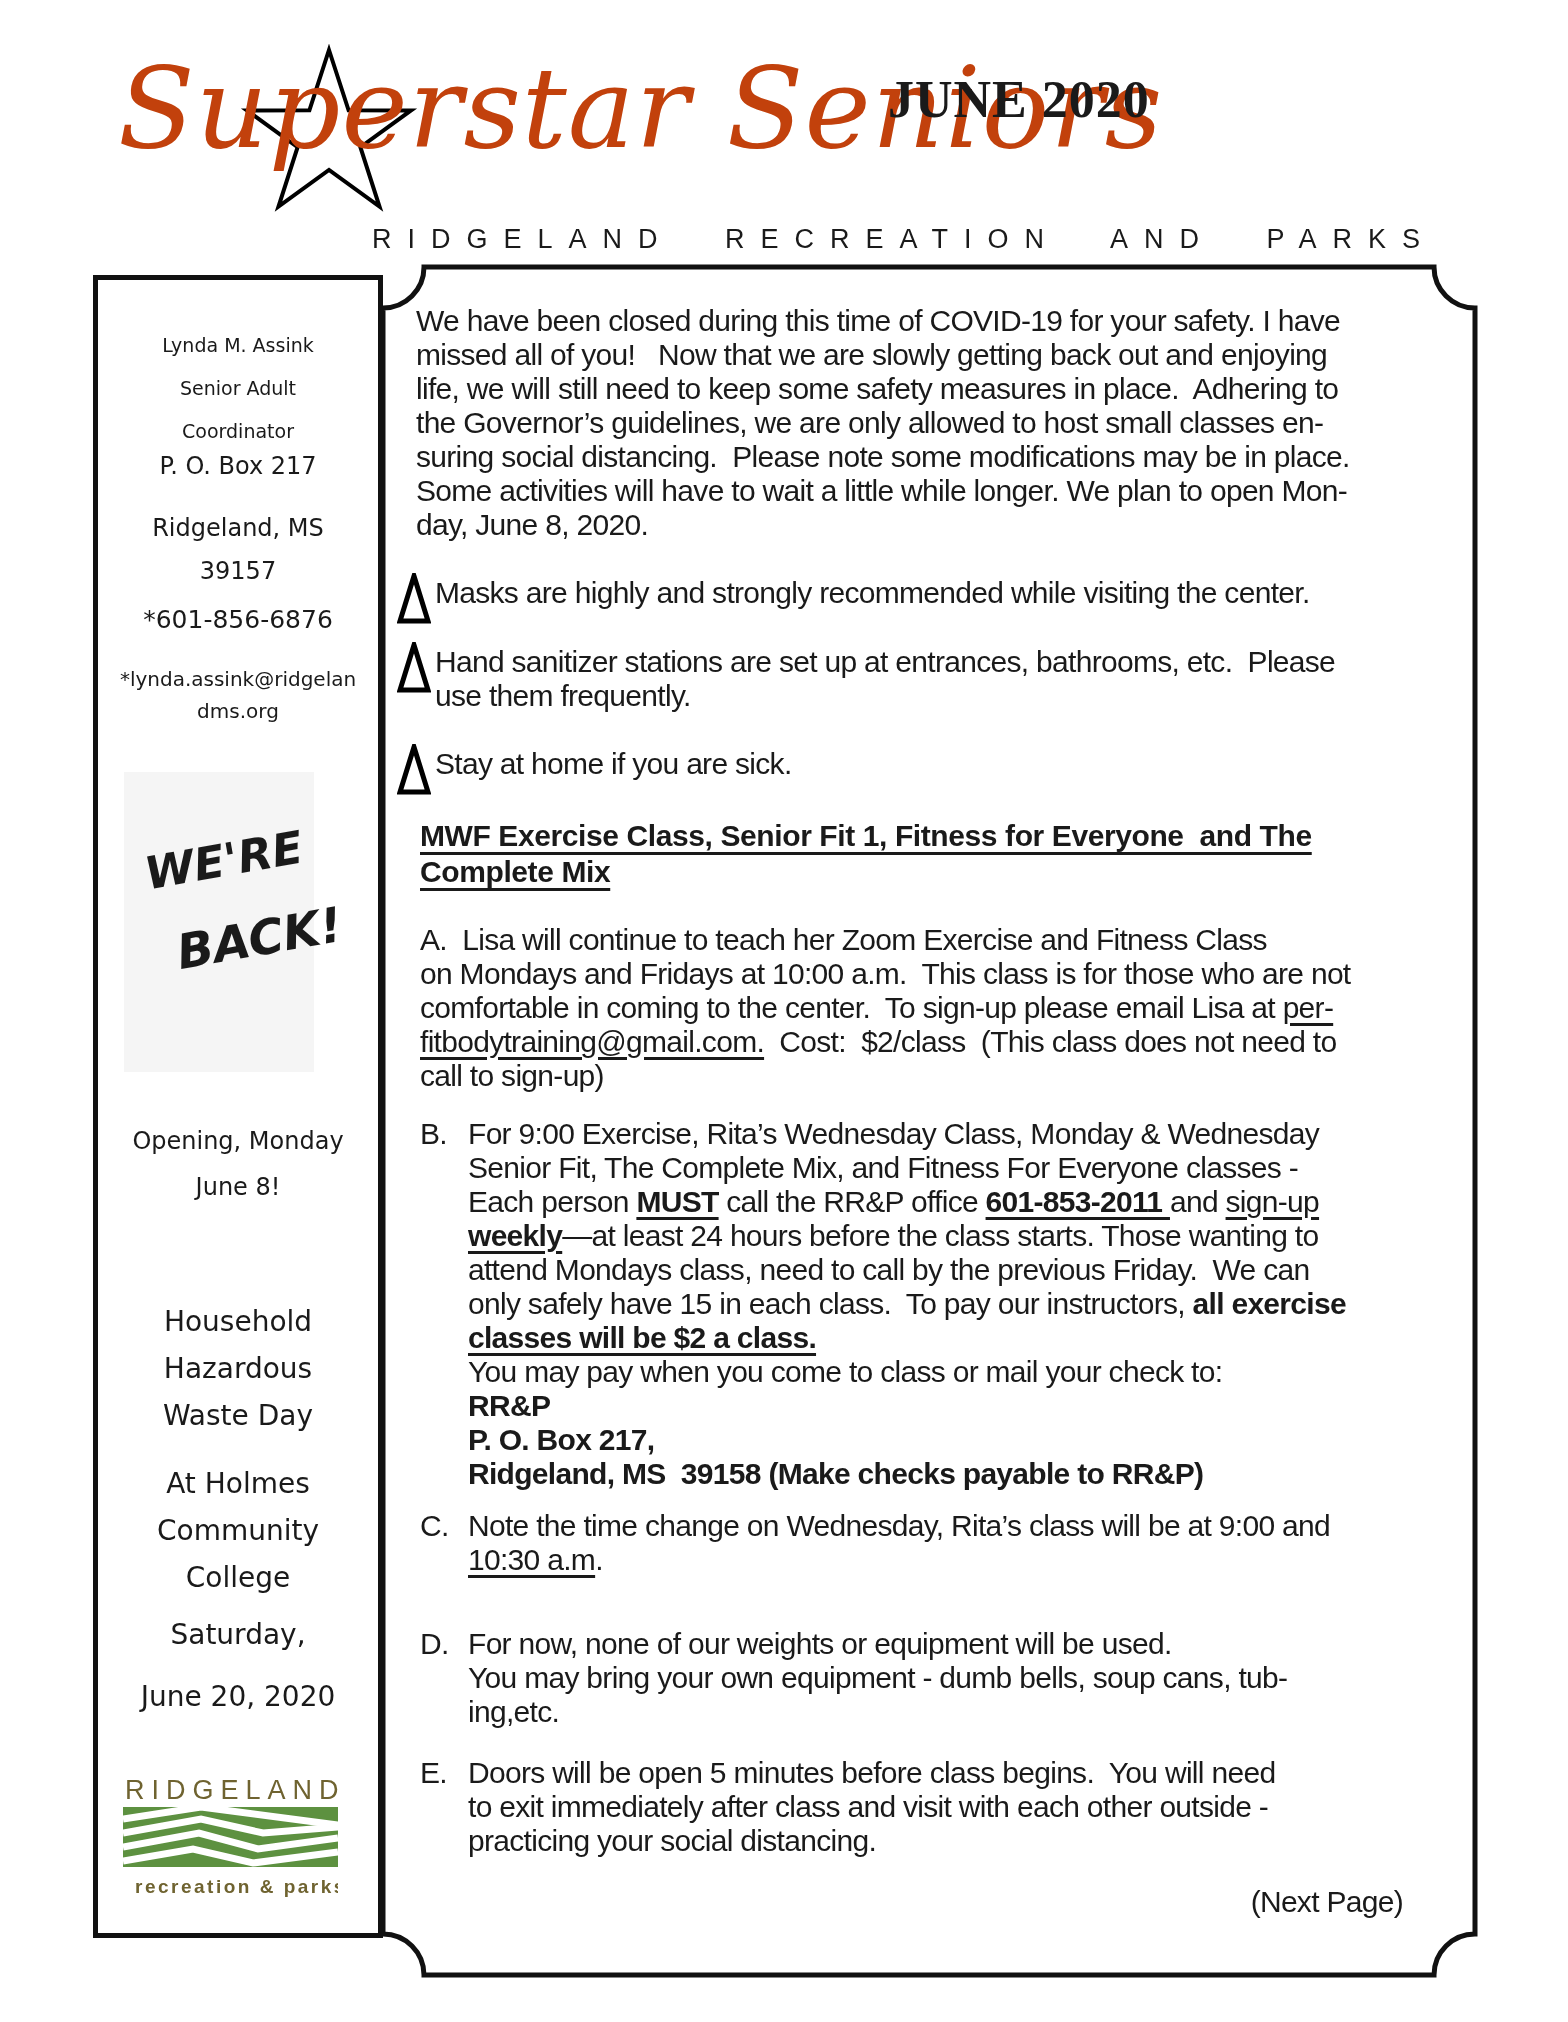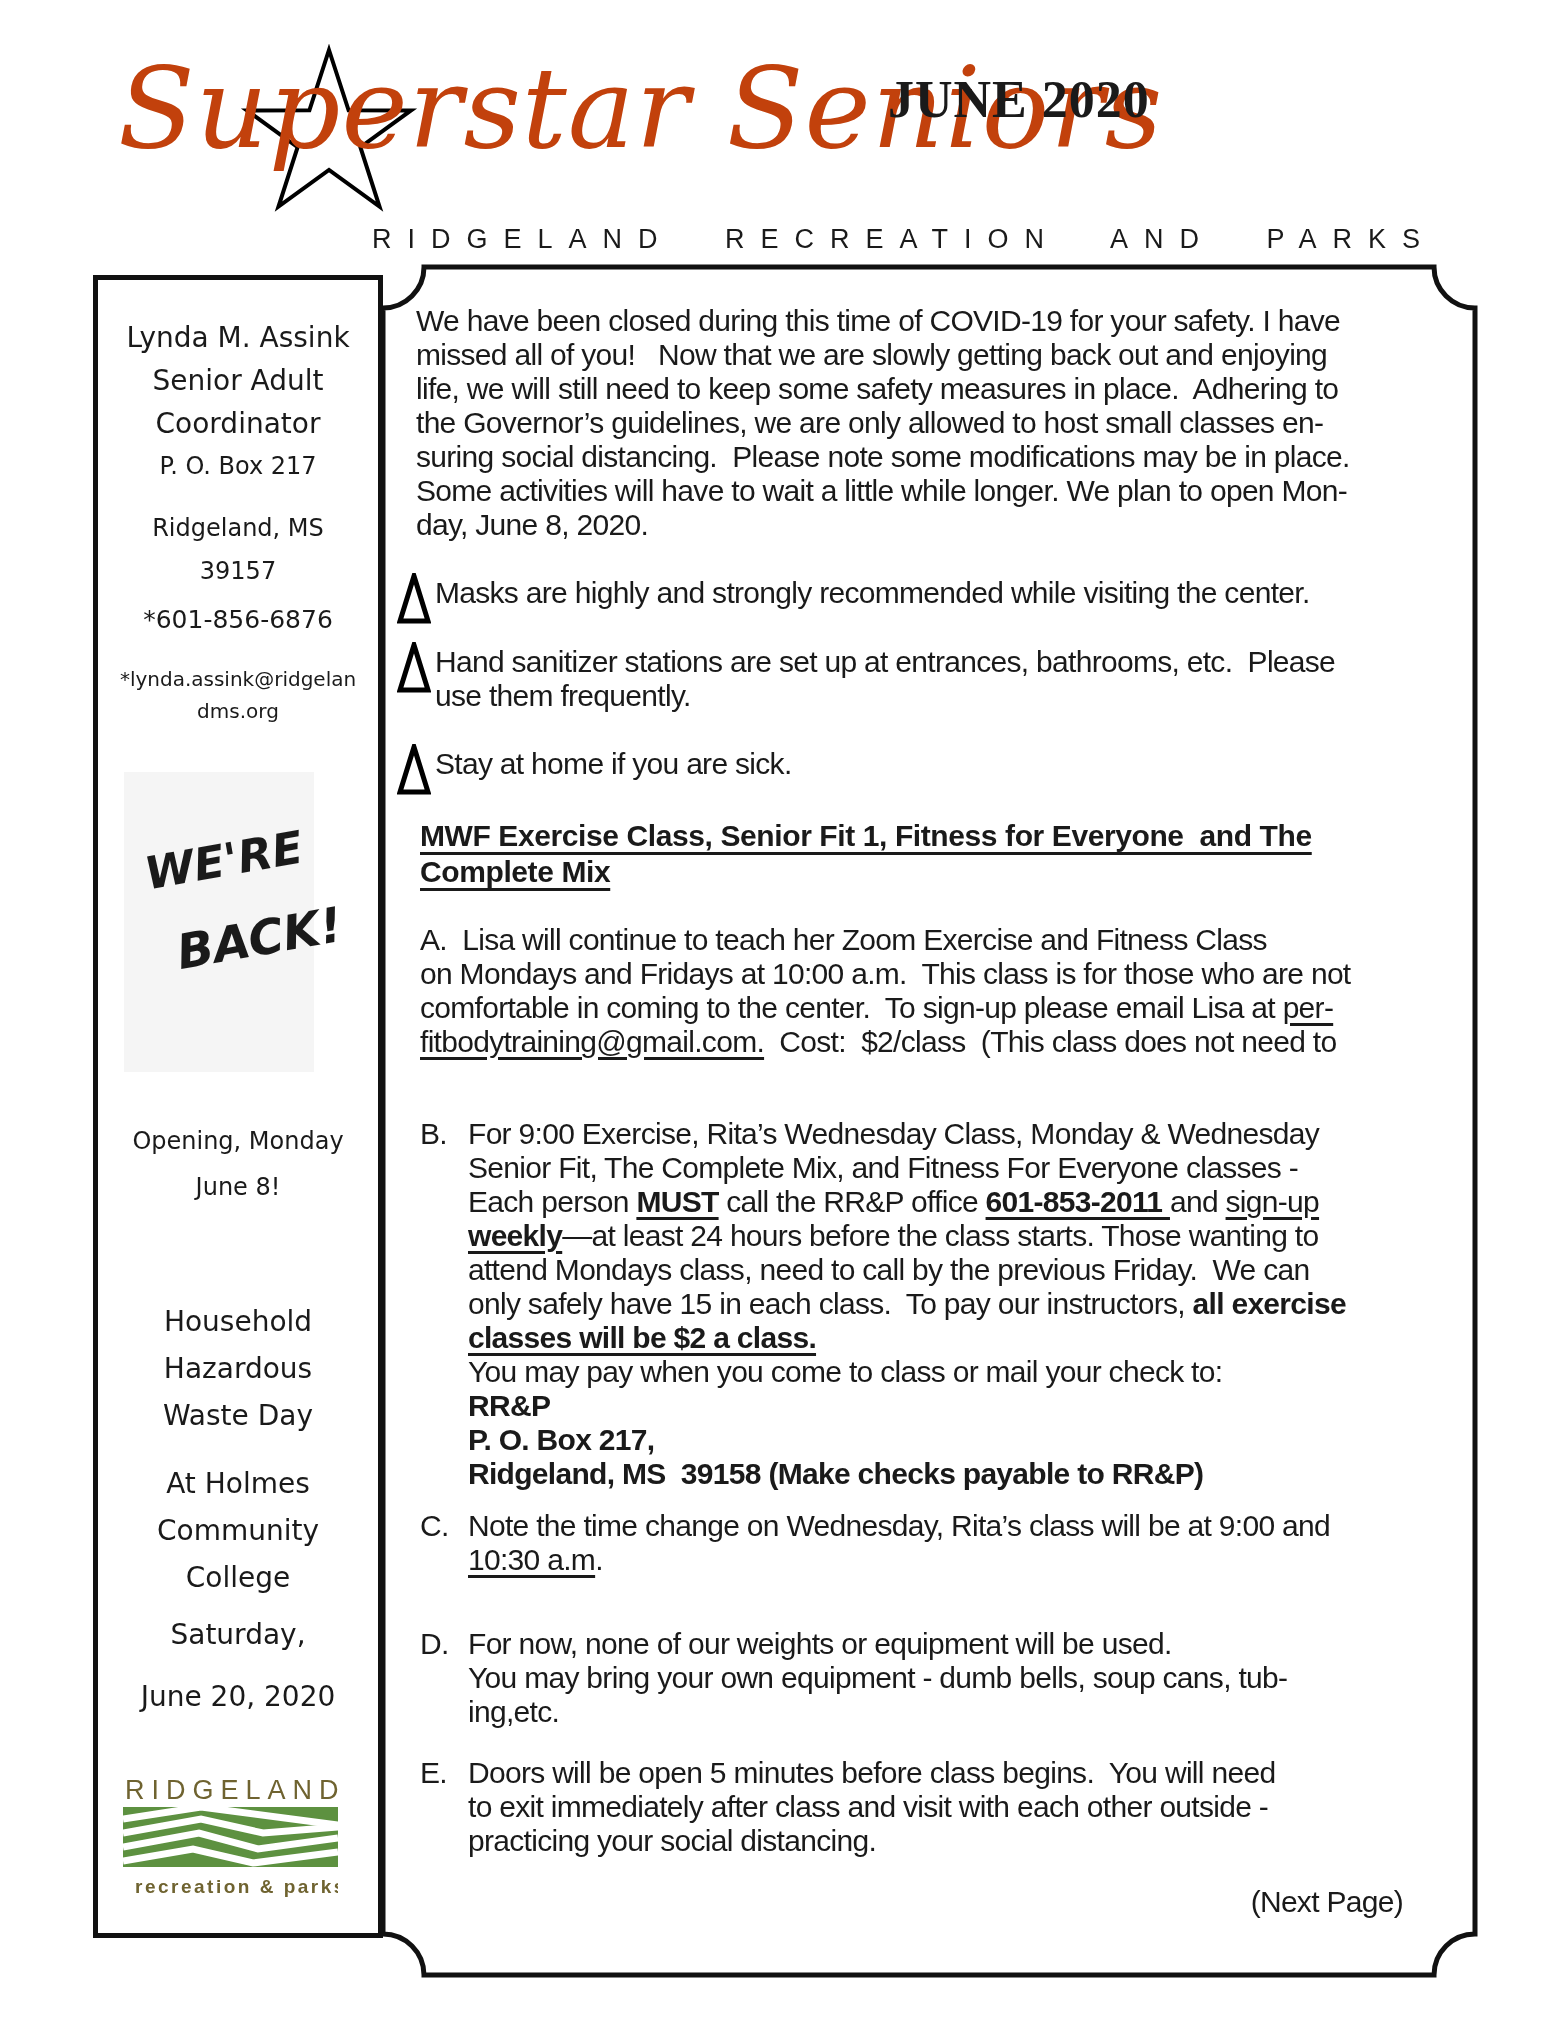--- a/index.html
+++ b/index.html
@@ -31,21 +31,21 @@
   .item .letter{position:absolute;left:0;top:0;}
   .item .ilines{position:absolute;left:48px;top:0;width:1000px;}
   .item-a{left:40px;}
   .nextpage{top:1621px;right:75px;}
 
   
   .sidebar{left:93px;top:275px;width:290px;height:1663px;background:#fff;
            border:5px solid #111;box-sizing:border-box;z-index:4;
            font-family:"DejaVu Sans",sans-serif;text-align:center;}
   .sb{position:absolute;width:100%;left:0;}
-  .sb-contact{top:36px;font-size:28px;line-height:43px;}
+  .sb-contact{top:44px;font-size:19px;line-height:43px;}
   .sb-pobox{top:172px;font-size:24px;}
   .sb-city{top:227px;font-size:24px;line-height:43px;}
   .sb-phone{top:325px;font-size:25px;}
   .sb-email{top:383px;font-size:20px;line-height:32px;}
   .wereback{left:26px;top:492px;width:190px;height:300px;background:#f5f5f5;}
   .wb1{position:absolute;left:20px;top:62px;transform:rotate(-10deg);
        font-family:"DejaVu Sans",sans-serif;font-weight:bold;font-style:italic;font-size:45px;}
   .wb2{position:absolute;left:52px;top:138px;transform:rotate(-10deg);
        font-family:"DejaVu Sans",sans-serif;font-weight:bold;font-style:italic;font-size:48px;}
   .sb-opening{top:838px;font-size:24px;line-height:46px;}
@@ -114,20 +114,21 @@
     <div class="abs heading">
         <div class="ln">MWF Exercise Class, Senior Fit 1, Fitness for Everyone  and The</div>
         <div class="ln">Complete Mix</div>
       </div>
 
     <div class="abs item-a" style="top:659px;">
         <div class="ln"><span>A.  Lisa will continue to teach her Zoom Exercise and Fitness Class</span></div>
         <div class="ln"><span>on Mondays and Fridays at 10:00 a.m.  This class is for those who are not</span></div>
         <div class="ln"><span>comfortable in coming to the center.  To sign-up please email Lisa at </span><span class="fu">per-</span></div>
         <div class="ln"><span class="fu">fitbodytraining@gmail.com.</span><span>  Cost:  $2/class  (This class does not need to</span></div>
+        <div class="ln"><span>call to sign-up)</span></div>
       </div>
 
     <div class="abs item" style="top:853px;">
       <div class="letter">B.</div>
       <div class="ilines">
           <div class="ln"><span>For 9:00 Exercise, Rita’s Wednesday Class, Monday &amp; Wednesday</span></div>
           <div class="ln"><span>Senior Fit, The Complete Mix, and Fitness For Everyone classes -</span></div>
           <div class="ln"><span>Each person </span><span class="fb fu">MUST</span><span> call the RR&amp;P office </span><span class="fb fu">601-853-2011 </span><span>and </span><span class="fu">sign-up</span></div>
           <div class="ln"><span class="fb fu">weekly</span><span>—at least 24 hours before the class starts. Those wanting to</span></div>
           <div class="ln"><span>attend Mondays class, need to call by the previous Friday.  We can</span></div>

